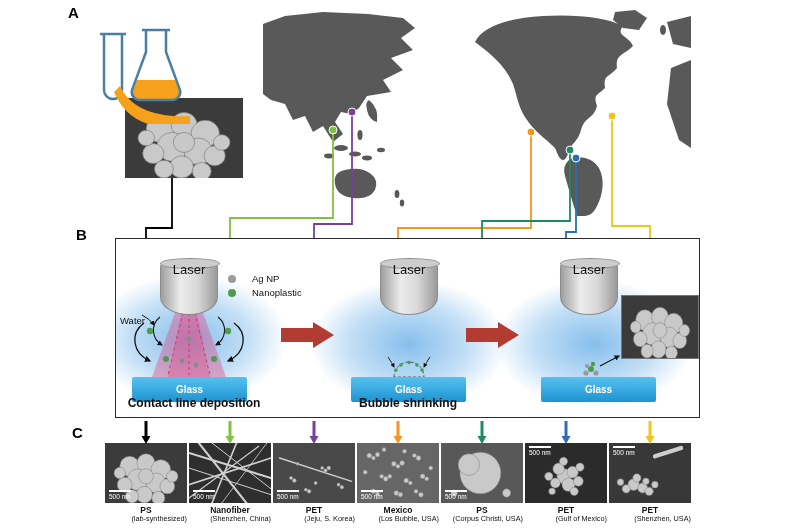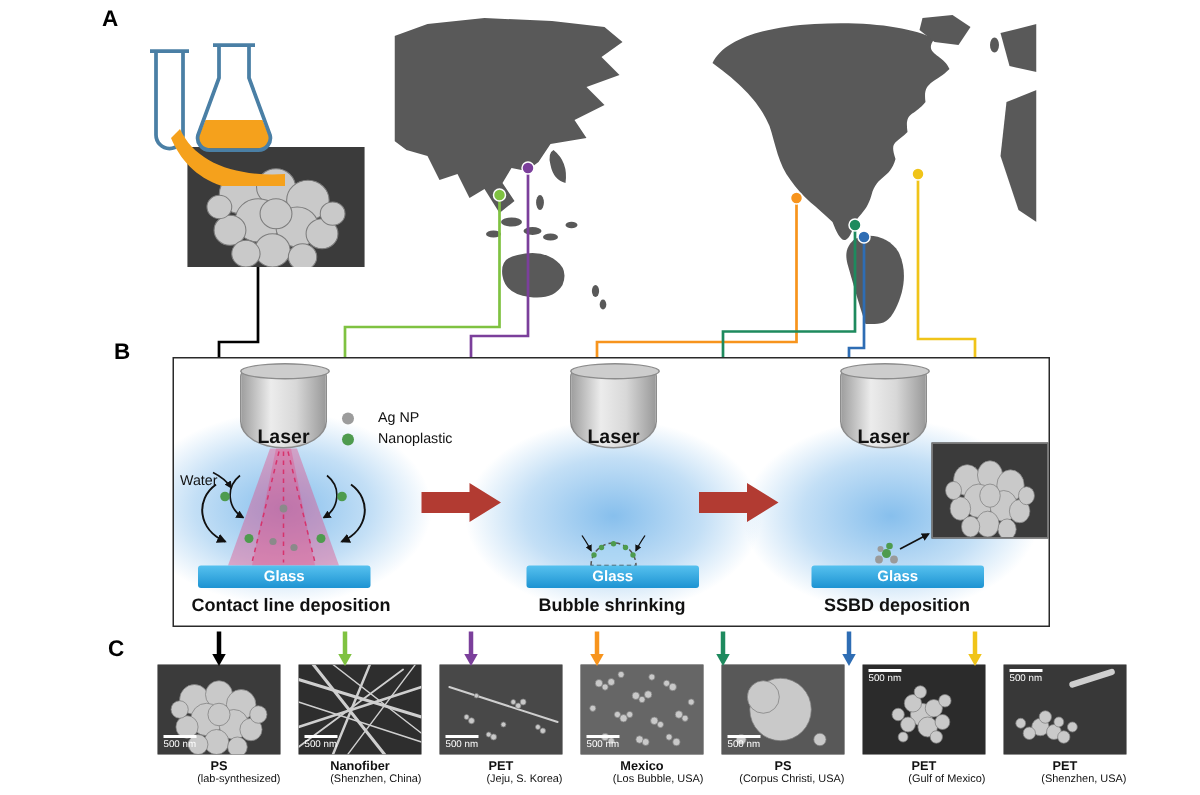--- a/index.html
+++ b/index.html
@@ -9,35 +9,35 @@
   .glassware{position:absolute;left:90px;top:24px;width:105px;height:100px;z-index:6}
   .sem{position:relative;overflow:hidden;background:#3b3b3b}
   .thumbA{position:absolute;left:125px;top:98px;width:118px;height:80px;z-index:5}
   .scalebar{position:absolute;left:4px;bottom:3px;color:#fff;font-size:6.5px;line-height:1;z-index:2}
   .scalebar::before{content:"";display:block;width:22px;height:2px;background:#fff;margin-bottom:1.5px}
   .sample:nth-child(6) .scalebar,.sample:nth-child(7) .scalebar{bottom:auto;top:3px}
   .bbox{position:absolute;left:115px;top:238px;width:585px;height:180px;border:1.6px solid #2a2a2a;background:#fff;overflow:hidden;z-index:3}
   .glow{position:absolute;width:200px;height:130px;z-index:1;
     background:radial-gradient(ellipse at center,rgba(105,175,232,.8) 0%,rgba(105,175,232,.4) 42%,rgba(105,175,232,0) 70%)}
   .bscene{position:absolute;left:0;top:0;width:585px;height:180px;z-index:2}
-  .laser{position:absolute;top:6px;width:58px;height:54px;z-index:3;display:flex;align-items:flex-end;justify-content:center;
-    font-weight:bold;font-size:13px;color:#111;border:1px solid #8c8c8c;
+  .laser{position:absolute;top:22px;width:58px;height:54px;z-index:3;display:flex;align-items:flex-start;justify-content:center;
+    font-weight:normal;font-size:13px;color:#111;border:1px solid #8c8c8c;
     background:linear-gradient(90deg,#9f9f9f,#ececec 35%,#d8d8d8 65%,#9a9a9a);
     border-radius:8px 8px 50% 50% / 6px 6px 18px 18px}
   .laser::before{content:"";position:absolute;left:-1px;top:-4px;width:58px;height:9px;border-radius:50%;background:#cdcdcd;border:1px solid #8c8c8c}
   .laser span{position:relative;z-index:1}
-  .glass{position:absolute;top:138px;height:15px;z-index:3;display:flex;align-items:center;justify-content:center;color:#fff;
+  .glass{position:absolute;top:138px;height:25px;z-index:3;display:flex;align-items:center;justify-content:center;color:#fff;
     font-weight:bold;font-size:10px;background:linear-gradient(180deg,#56c1ef,#1d93d2);border-radius:2px}
   .caption{position:absolute;top:157px;width:170px;text-align:center;font-weight:bold;font-size:12px;z-index:3;white-space:nowrap}
   .legend{position:absolute;left:112px;top:34px;z-index:3;font-size:9.5px}
   .legend>div{display:flex;align-items:center;gap:16px;margin-bottom:3px}
   .ldot{width:8px;height:8px;border-radius:50%;display:inline-block}
   .water{position:absolute;left:4px;top:76px;font-size:9.5px;z-index:3}
   .inset{position:absolute;left:505px;top:56px;width:78px;height:64px;z-index:4;border:1px solid #777}
-  .samples{position:absolute;left:105px;top:443px;display:flex;gap:12px;z-index:3}
+  .samples{position:absolute;left:105px;top:443px;display:flex;gap:2px;z-index:3}
   .sample{width:82px}
   .sample .sem{width:82px;height:60px}
   .sname{font-size:8.5px;font-weight:bold;text-align:center;margin-top:3px;line-height:1.1}
   .sloc{font-size:7.3px;text-align:right;line-height:1.2}
   #overlay{position:absolute;left:0;top:0;z-index:8;pointer-events:none}
 </style>
 </head>
 <body>
 
 <div class="plabel" style="left:68px;top:4px">A</div>
@@ -180,21 +180,20 @@
   <div class="laser" style="left:444px">
       <span>Laser</span>
     </div>
 
   <div class="glass" style="left:16px;width:115px">Glass</div>
   <div class="glass" style="left:235px;width:115px">Glass</div>
   <div class="glass" style="left:425px;width:115px">Glass</div>
 
   <div class="caption" style="left:-7px">Contact line deposition</div>
   <div class="caption" style="left:207px">Bubble shrinking</div>
-  <div class="caption" style="left:397px">SSBD deposition</div>
 
   <div class="sem inset">
       <svg viewBox="0 0 100 72" preserveAspectRatio="none" style="position: absolute; left: 0px; top: 0px; width: 100%; height: 100%;">
         <rect width="100" height="72" fill="#3b3b3b"></rect>
         <circle cx="30" cy="28" r="12" fill="#c9c9c9" stroke="#7d7d7d" stroke-width="0.6"></circle>
         <circle cx="50" cy="24" r="11" fill="#c9c9c9" stroke="#7d7d7d" stroke-width="0.6"></circle>
         <circle cx="68" cy="32" r="12" fill="#c9c9c9" stroke="#7d7d7d" stroke-width="0.6"></circle>
         <circle cx="40" cy="44" r="13" fill="#c9c9c9" stroke="#7d7d7d" stroke-width="0.6"></circle>
         <circle cx="62" cy="48" r="12" fill="#c9c9c9" stroke="#7d7d7d" stroke-width="0.6"></circle>
         <circle cx="24" cy="50" r="9" fill="#c9c9c9" stroke="#7d7d7d" stroke-width="0.6"></circle>

